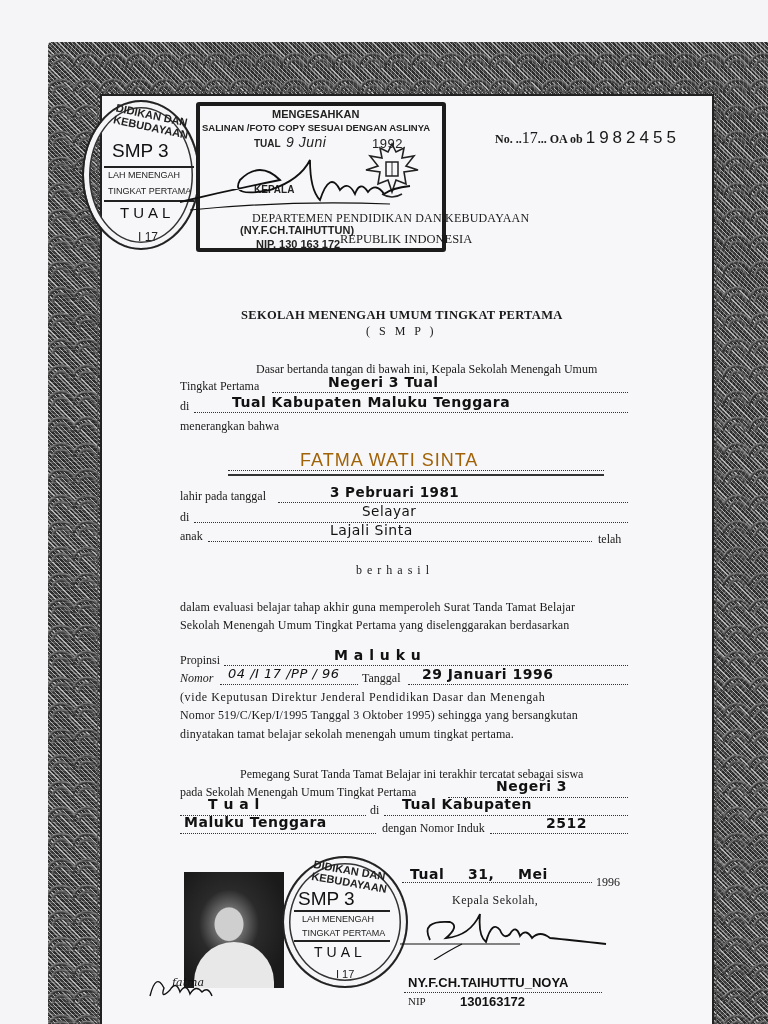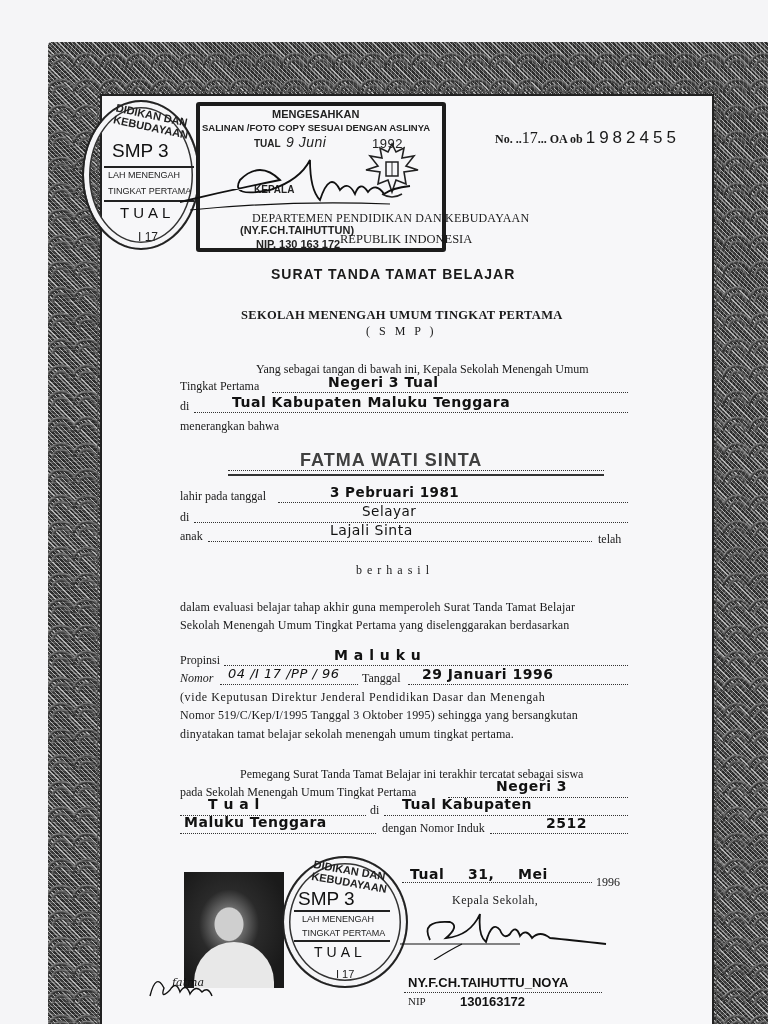--- a/index.html
+++ b/index.html
@@ -121,36 +121,35 @@
     <path d="M18 54 Q28 60 38 54" fill="none" stroke="#222" stroke-width="1.5"></path>
   </svg>
 
   <svg class="sig" style="left:170px; top:150px; width:260px; height:70px;" viewBox="0 0 260 70">
     <path d="M10 52 Q60 40 110 30 Q90 10 70 30 Q60 48 100 40 Q130 30 140 10 Q140 40 150 50 Q160 20 170 40 Q178 30 185 44 Q190 30 198 42 Q206 32 214 44 Q222 38 240 36" fill="none" stroke="#111" stroke-width="1.8"></path>
     <path d="M20 60 Q120 50 220 54" fill="none" stroke="#111" stroke-width="1.2"></path>
   </svg>
 
   <div class="t dept serif">DEPARTEMEN PENDIDIKAN DAN KEBUDAYAAN</div>
   <div class="t republik serif">REPUBLIK INDONESIA</div>
-  <div class="t title-main">SURAT TANDA TAMAT BELAJAR</div>
   <div class="t title-sub serif">SEKOLAH MENENGAH UMUM TINGKAT PERTAMA</div>
   <div class="t title-abbr serif">( S M P )</div>
 
-  <div class="t p serif" style="left:256px; top:363px;">Yang sebagai tangan di bawah ini, Kepala Sekolah Menengah Umum</div>
+  <div class="t p serif" style="left:256px; top:363px;">Dasar bertanda tangan di bawah ini, Kepala Sekolah Menengah Umum</div>
   <div class="t p serif" style="left:180px; top:380px;">Tingkat Pertama</div>
   <div class="dots" style="left:272px; top:392px; width:356px;"></div>
   <div class="t hand" style="left:328px; top:374px; font-size:14px;">Negeri  3  Tual</div>
 
   <div class="t p serif" style="left:180px; top:400px;">di</div>
   <div class="dots" style="left:194px; top:412px; width:434px;"></div>
   <div class="t hand" style="left:232px; top:394px; font-size:14px;">Tual  Kabupaten  Maluku  Tenggara</div>
 
   <div class="t p serif" style="left:180px; top:420px;">menerangkan  bahwa</div>
 
-  <div class="t sans" style="left:300px; top:450px; font-size:18px; letter-spacing:1px; color:#404040;font-weight:bold;">FATMA  WATI SINTA</div>
+  <div class="t sans" style="left:300px; top:450px; font-size:18px; letter-spacing:1px; color:#a16207;">FATMA  WATI SINTA</div>
   <div class="dots" style="left:228px; top:470px; width:376px;"></div>
   <div style="position:absolute; left:228px; top:474px; width:376px; height:2px; background:#333;"></div>
 
   <div class="t p serif" style="left:180px; top:490px;">lahir pada tanggal</div>
   <div class="dots" style="left:278px; top:502px; width:350px;"></div>
   <div class="t hand" style="left:330px; top:484px; font-size:13.5px;">3   Pebruari   1981</div>
 
   <div class="t p serif" style="left:180px; top:511px;">di</div>
   <div class="dots" style="left:194px; top:522px; width:434px;"></div>
   <div class="t hand" style="left:362px; top:503px; font-size:13.5px; font-weight:normal;">Selayar</div>

